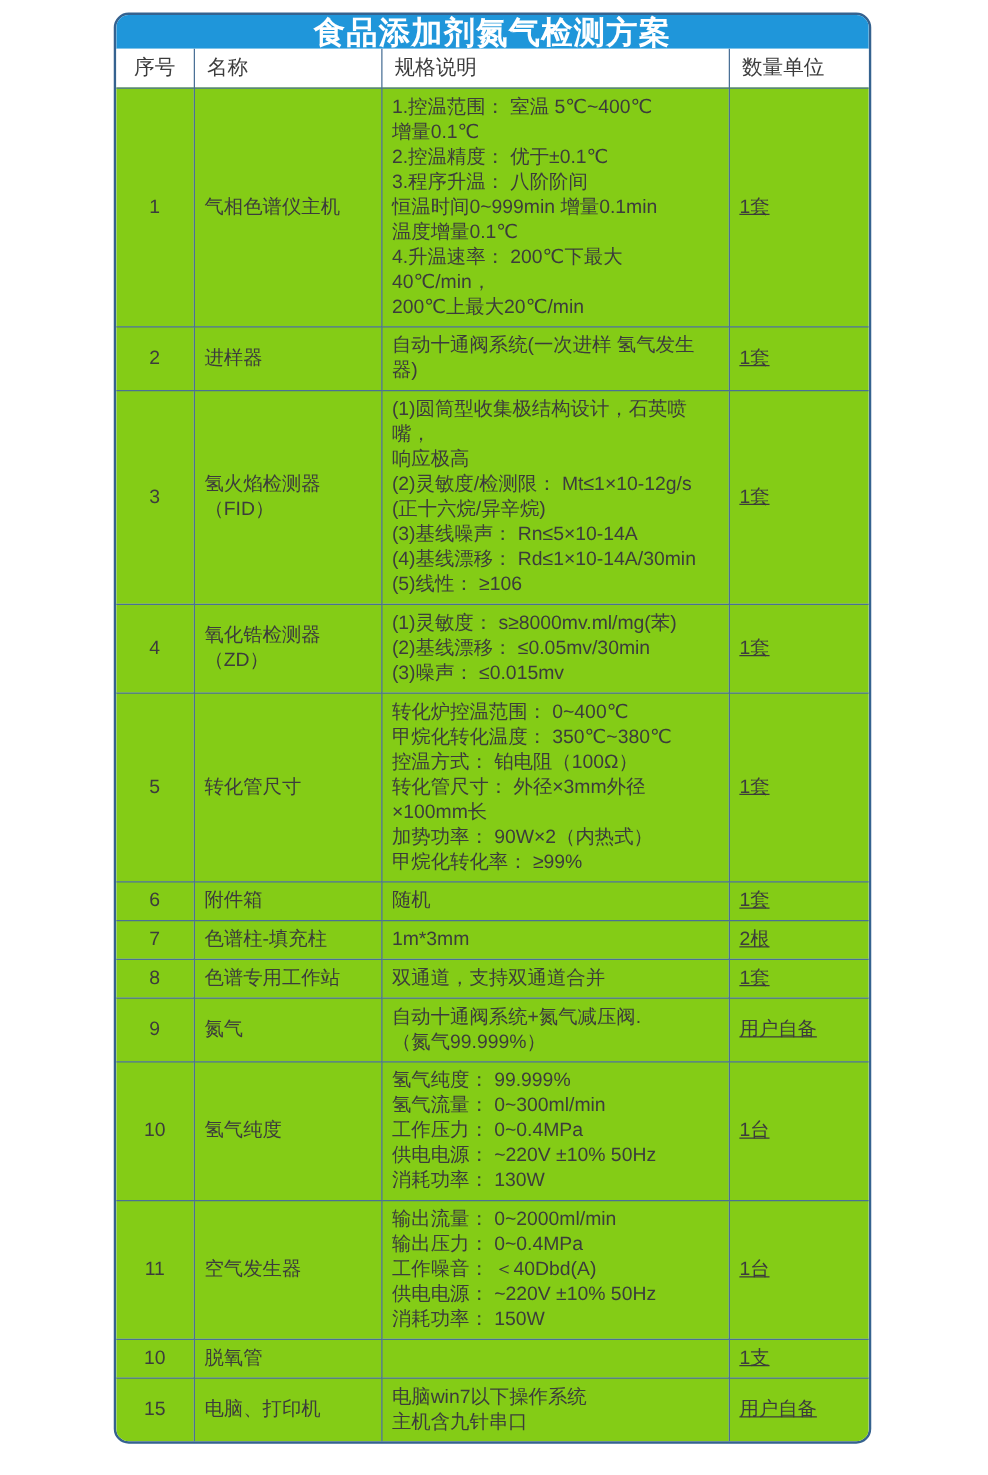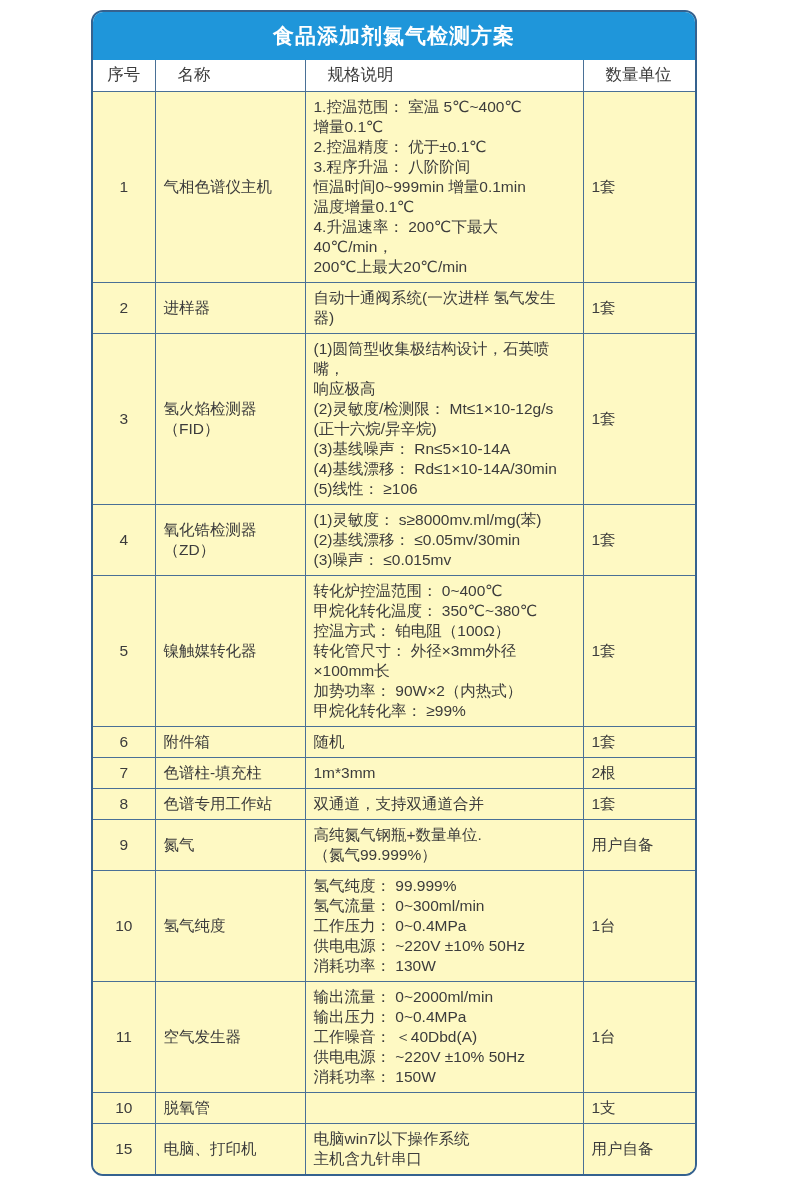--- a/index.html
+++ b/index.html
@@ -18,24 +18,24 @@
     left: 91px;
     top: 10px;
     width: 606px;
     box-sizing: border-box;
     border: 2px solid #35628f;
     border-radius: 12px;
     overflow: hidden;
     background: #ffffff;
   }
   .title-bar {
-    height: 48px;
+    height: 27px;
     background: #1f96da;
     color: #ffffff;
-    font-size: 21px;
+    font-size: 25px;
     font-weight: bold;
     display: flex;
     align-items: center;
     justify-content: center;
     letter-spacing: 1px;
   }
   table.spec {
     width: 100%;
     border-collapse: collapse;
     border: hidden; 
@@ -44,35 +44,35 @@
   .spec th, .spec td {
     border: 1px solid #4a7096;
     color: #3c3c3c;
     box-sizing: border-box;
   }
   .spec th {
     height: 31px;
     font-size: 16.5px;
     font-weight: 400;
     text-align: left;
-    padding: 0 22px;
+    padding: 0 10px;
     background: #ffffff;
   }
   .spec th.h-index { text-align: center; padding: 0 2px; }
   .spec td {
     font-size: 15.5px;
     line-height: 20px;
     padding: 5px 8px;
     vertical-align: middle;
-    background: #fef9c3;
+    background: #84cc16;
   }
   .c-index { text-align: center; font-size: 16px; }
   .c-name  { padding-left: 11px; }
   .c-spec  { white-space: pre-line; padding-left: 6px; padding-right: 4px; }
-  .c-qty   { padding-left: 11px; font-size: 16px; }
+  .c-qty   { padding-left: 11px; font-size: 16px; text-decoration: underline; }
 </style>
 </head>
 <body>
 
 <div class="sheet">
   <div class="title-bar">
     <span>食品添加剂氮气检测方案</span>
   </div>
   <table class="spec">
     <colgroup>
@@ -128,21 +128,21 @@
     <td class="c-index">4</td>
     <td class="c-name">氧化锆检测器（ZD）</td>
     <td class="c-spec">(1)灵敏度： s≥8000mv.ml/mg(苯)
 (2)基线漂移： ≤0.05mv/30min
 (3)噪声： ≤0.015mv</td>
     <td class="c-qty">1套</td>
   </tr>
 
   <tr>
     <td class="c-index">5</td>
-    <td class="c-name">镍触媒转化器</td>
+    <td class="c-name">转化管尺寸</td>
     <td class="c-spec">转化炉控温范围： 0~400℃
 甲烷化转化温度： 350℃~380℃
 控温方式： 铂电阻（100Ω）
 转化管尺寸： 外径×3mm外径×100mm长
 加势功率： 90W×2（内热式）
 甲烷化转化率： ≥99%</td>
     <td class="c-qty">1套</td>
   </tr>
 
   <tr>
@@ -162,21 +162,21 @@
   <tr>
     <td class="c-index">8</td>
     <td class="c-name">色谱专用工作站</td>
     <td class="c-spec">双通道，支持双通道合并</td>
     <td class="c-qty">1套</td>
   </tr>
 
   <tr>
     <td class="c-index">9</td>
     <td class="c-name">氮气</td>
-    <td class="c-spec">高纯氮气钢瓶+数量单位.
+    <td class="c-spec">自动十通阀系统+氮气减压阀.
 （氮气99.999%）</td>
     <td class="c-qty">用户自备</td>
   </tr>
 
   <tr>
     <td class="c-index">10</td>
     <td class="c-name">氢气纯度</td>
     <td class="c-spec">氢气纯度： 99.999%
 氢气流量： 0~300ml/min
 工作压力： 0~0.4MPa

